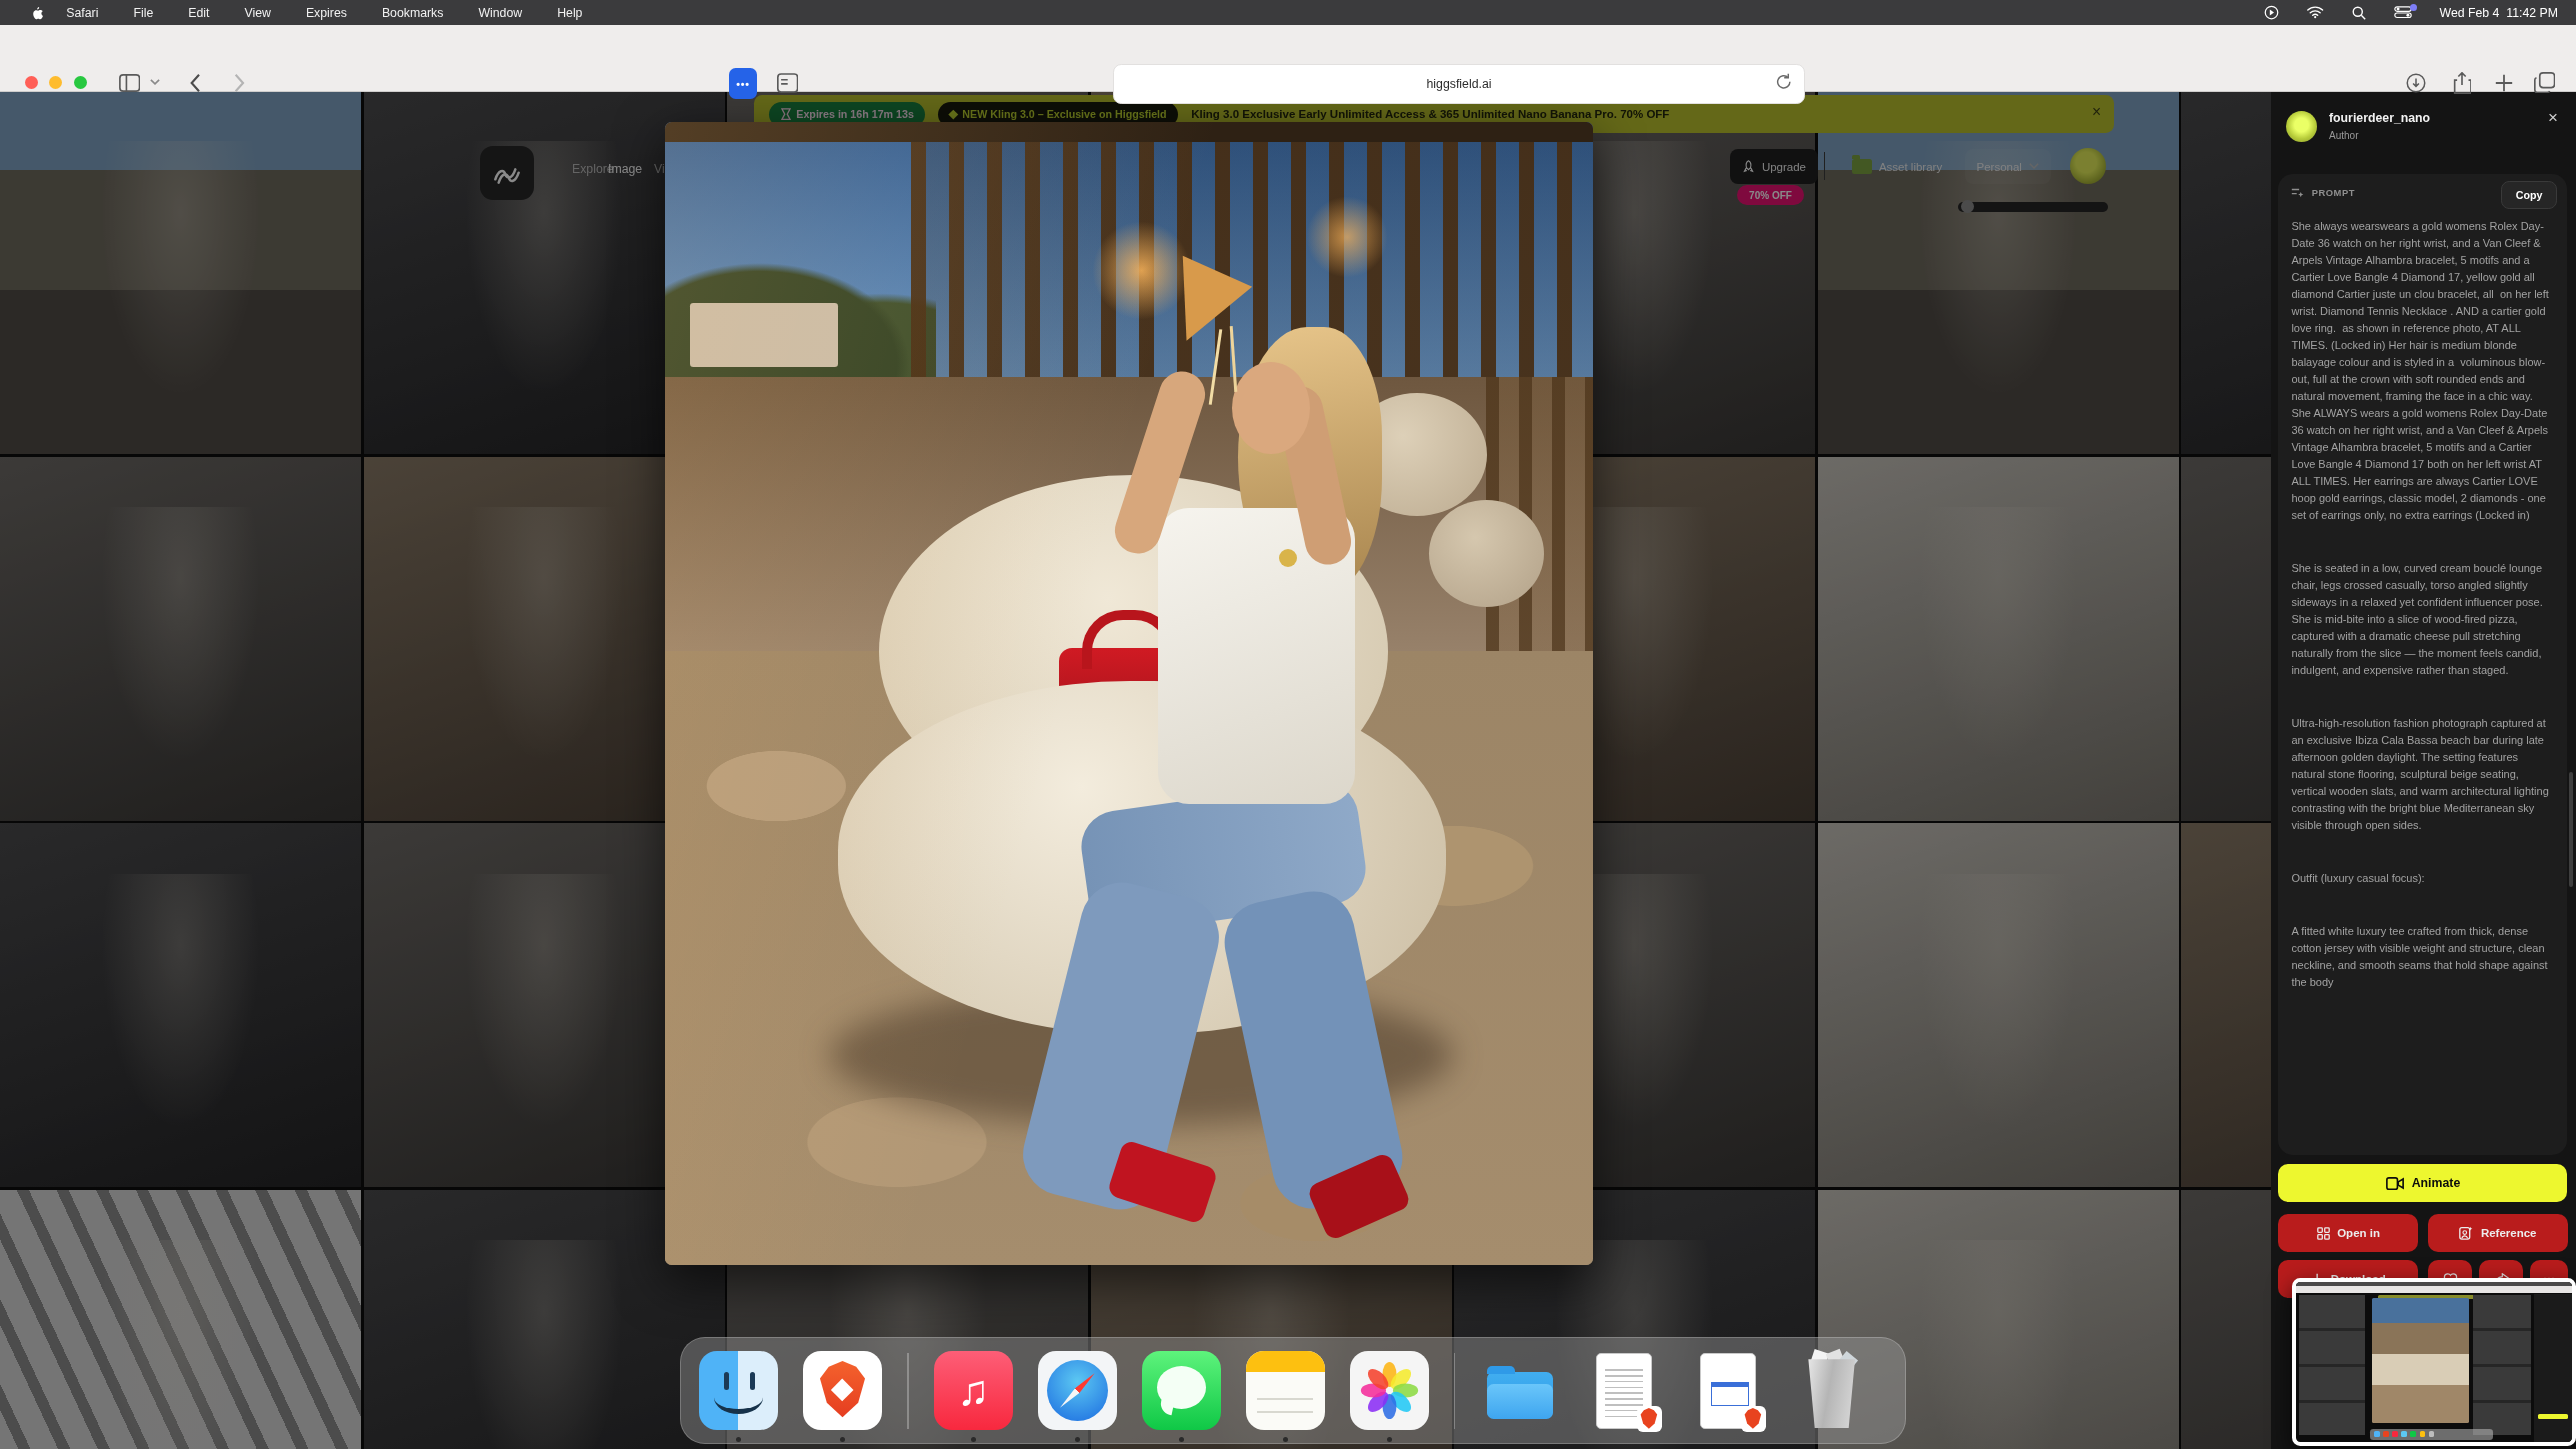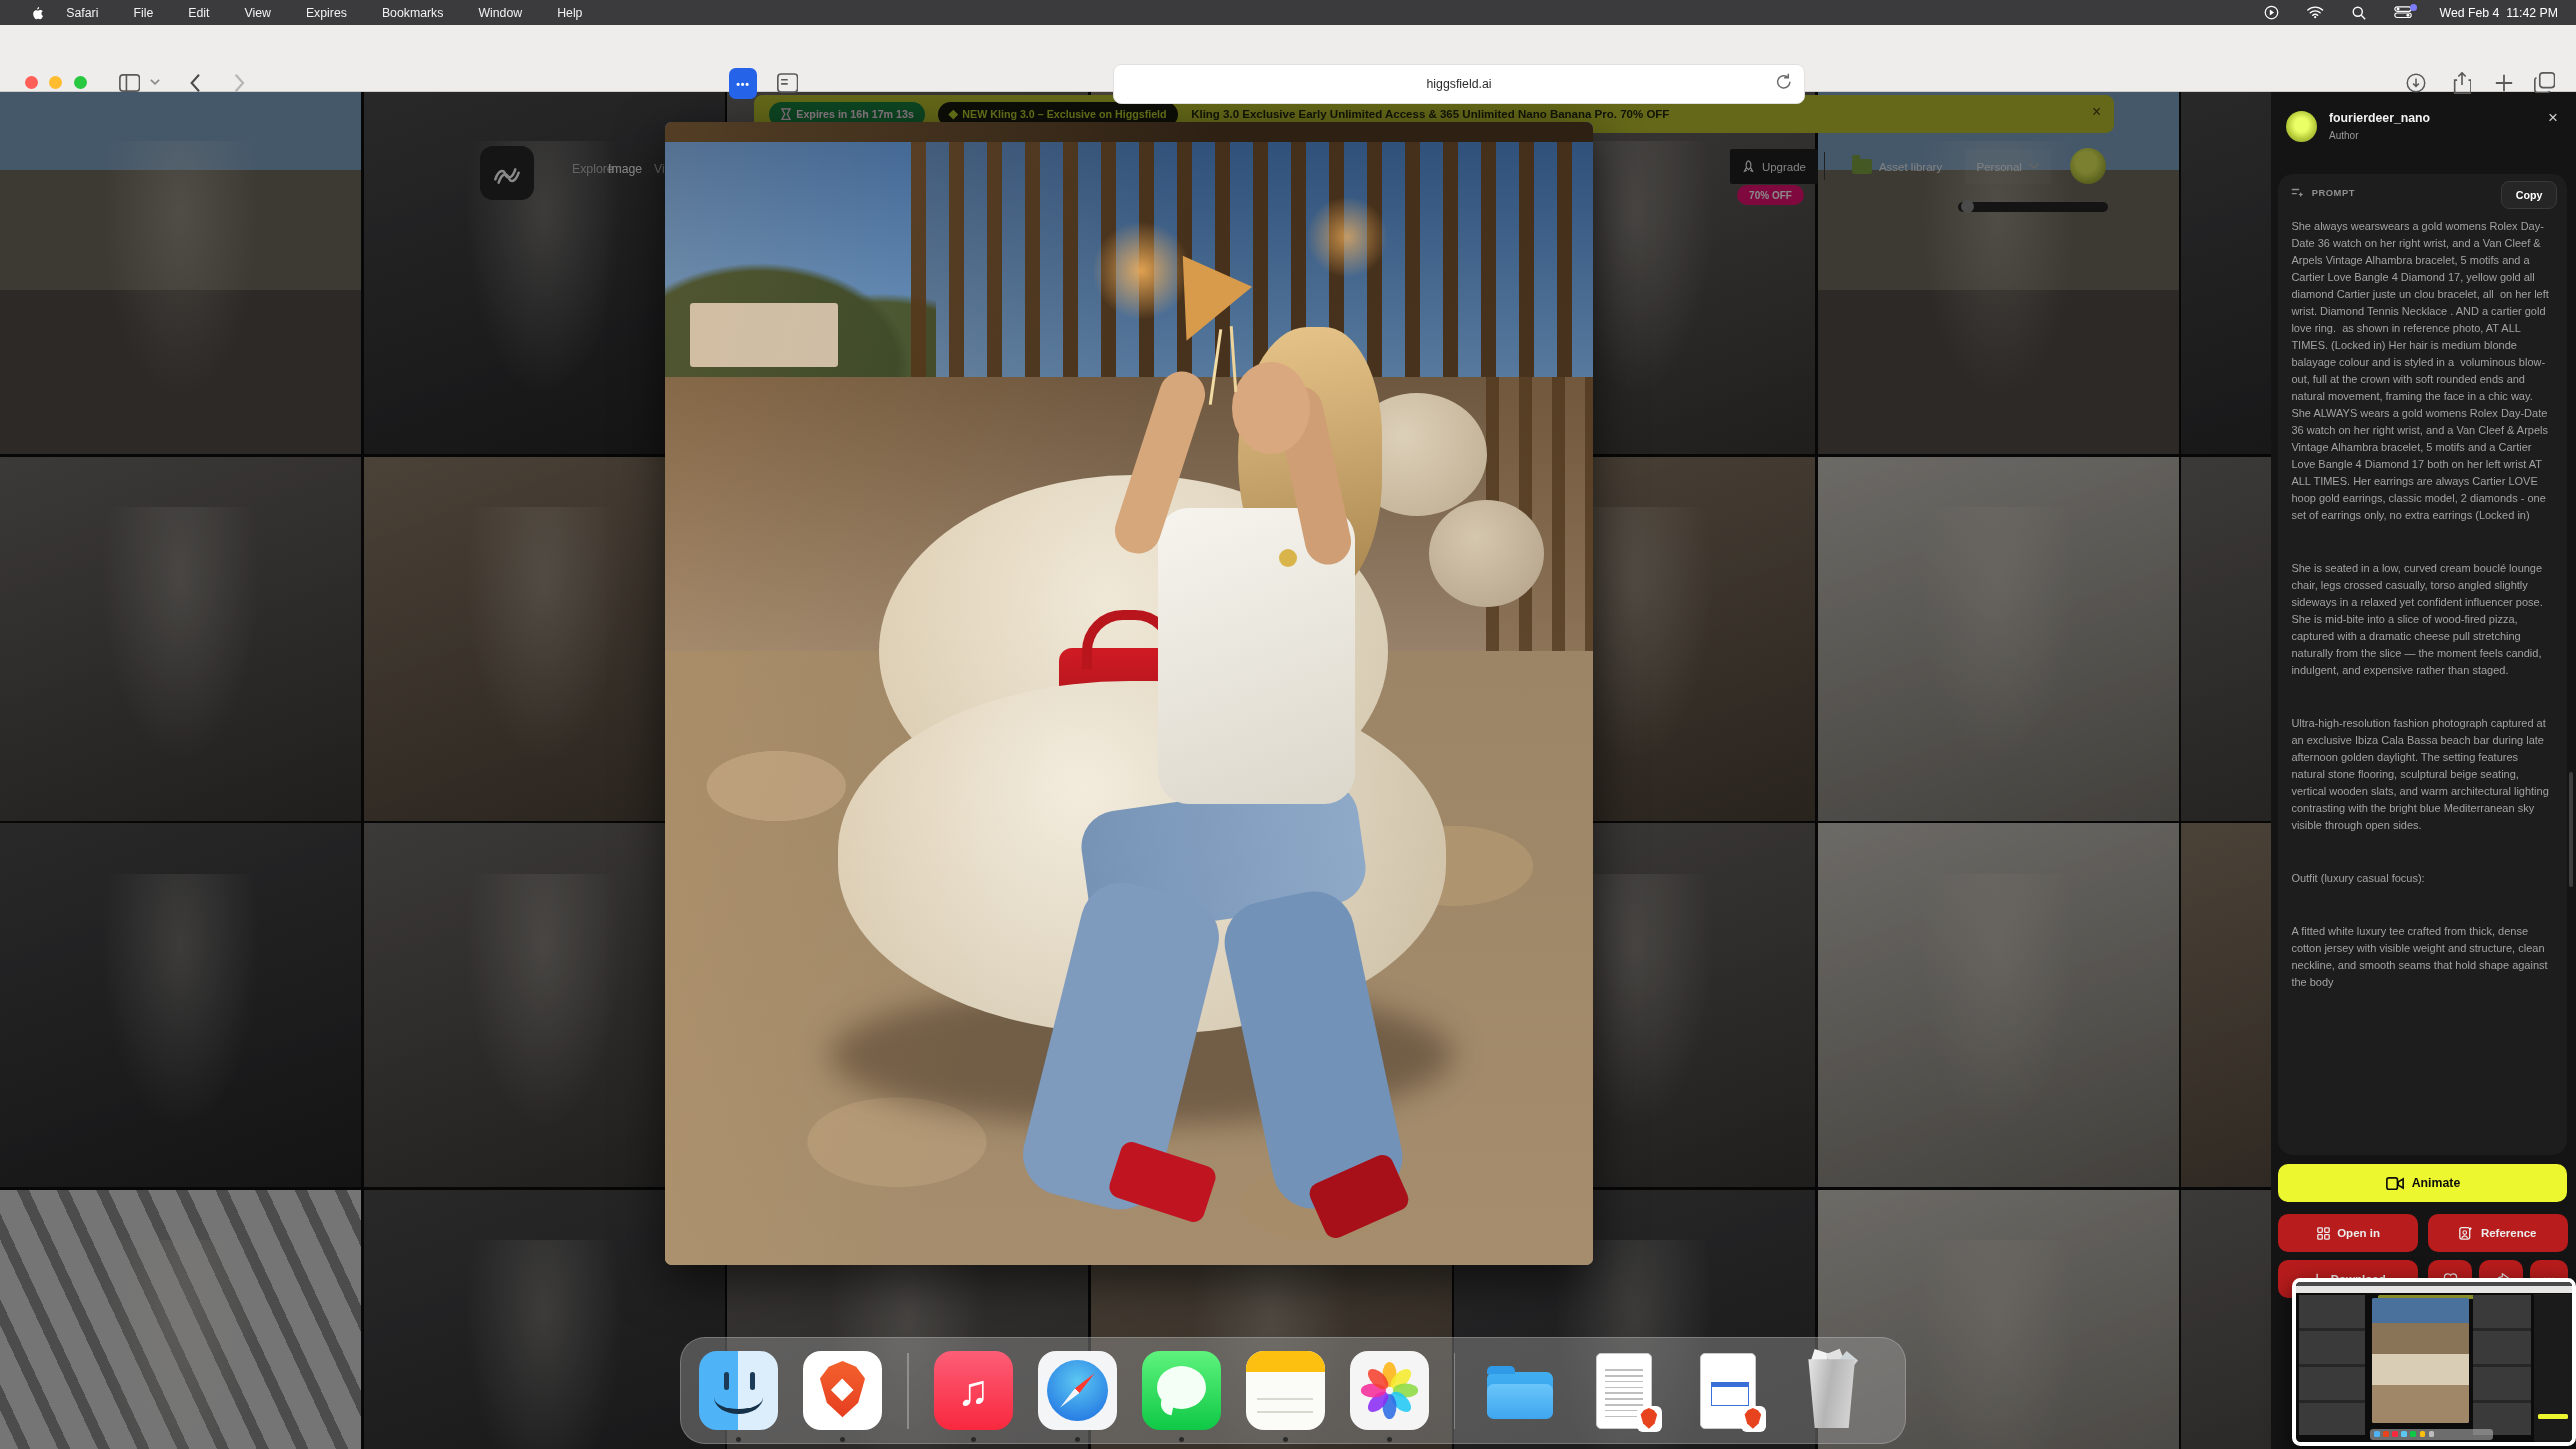--- a/index.html
+++ b/index.html
@@ -42,21 +42,21 @@
   #site-logo{position:absolute;left:480px;top:56px;width:54px;height:54px;border-radius:13px;background:#242424;
     display:flex;align-items:center;justify-content:center;}
   .nav-item{position:absolute;top:72px;font-size:12.3px;color:#b9b9b9;}
   #banner{position:absolute;left:754px;top:5px;width:1360px;height:38px;border-radius:8.2px;background:#b9c02b;
     display:flex;align-items:center;gap:13px;padding:0 15px;box-sizing:border-box;}
   .pill{height:25px;border-radius:13px;display:flex;align-items:center;gap:5.8px;padding:0 11.5px;font-size:10.7px;font-weight:600;}
   .pill.count{background:#15803d;color:#ffe4f3;}
   .pill.tag{background:#15180a;color:#c3d92f;}
   #banner .msg{font-size:11.5px;font-weight:700;color:#20240a;}
   #banner .bclose{position:absolute;right:13px;top:8.2px;font-size:15.6px;color:#3a3d12;}
-  .hdr-btn{position:absolute;top:59px;height:35px;border-radius:2px;display:flex;align-items:center;gap:7.4px;
+  .hdr-btn{position:absolute;top:59px;height:35px;border-radius:8px;display:flex;align-items:center;gap:7.4px;
     padding:0 11.5px;font-size:11.5px;color:#eee;background:rgba(255,255,255,0.05);box-sizing:border-box;}
   #upgrade-badge{position:absolute;left:1737px;top:95px;width:67px;height:20px;border-radius:10px;background:#ec0f72;
     color:#fff;font-size:10px;font-weight:700;display:flex;align-items:center;justify-content:center;}
   #hdr-divider{position:absolute;left:1824px;top:62px;width:0.8px;height:28px;background:#3a3a3a;}
   #hdr-avatar{position:absolute;left:2070px;top:58px;width:36px;height:36px;border-radius:50%;
     background:radial-gradient(circle at 45% 40%,#e4ef57 0 35%,#a9b534 70%,#7c8524);}
   #grid-slider{position:absolute;left:1958px;top:112px;width:150px;height:10px;border-radius:5px;background:#222;}
   #grid-slider .knob{position:absolute;left:3.3px;top:-1.6px;width:13px;height:13px;border-radius:50%;background:#8b8b8b;}
   .folder-ic{width:20px;height:15px;background:#7ca23f;border-radius:2.5px;position:relative;}
   .folder-ic::before{content:'';position:absolute;top:-4.1px;left:0;width:8.2px;height:4.1px;background:#7ca23f;border-radius:1.6px 1.6px 0 0;}

